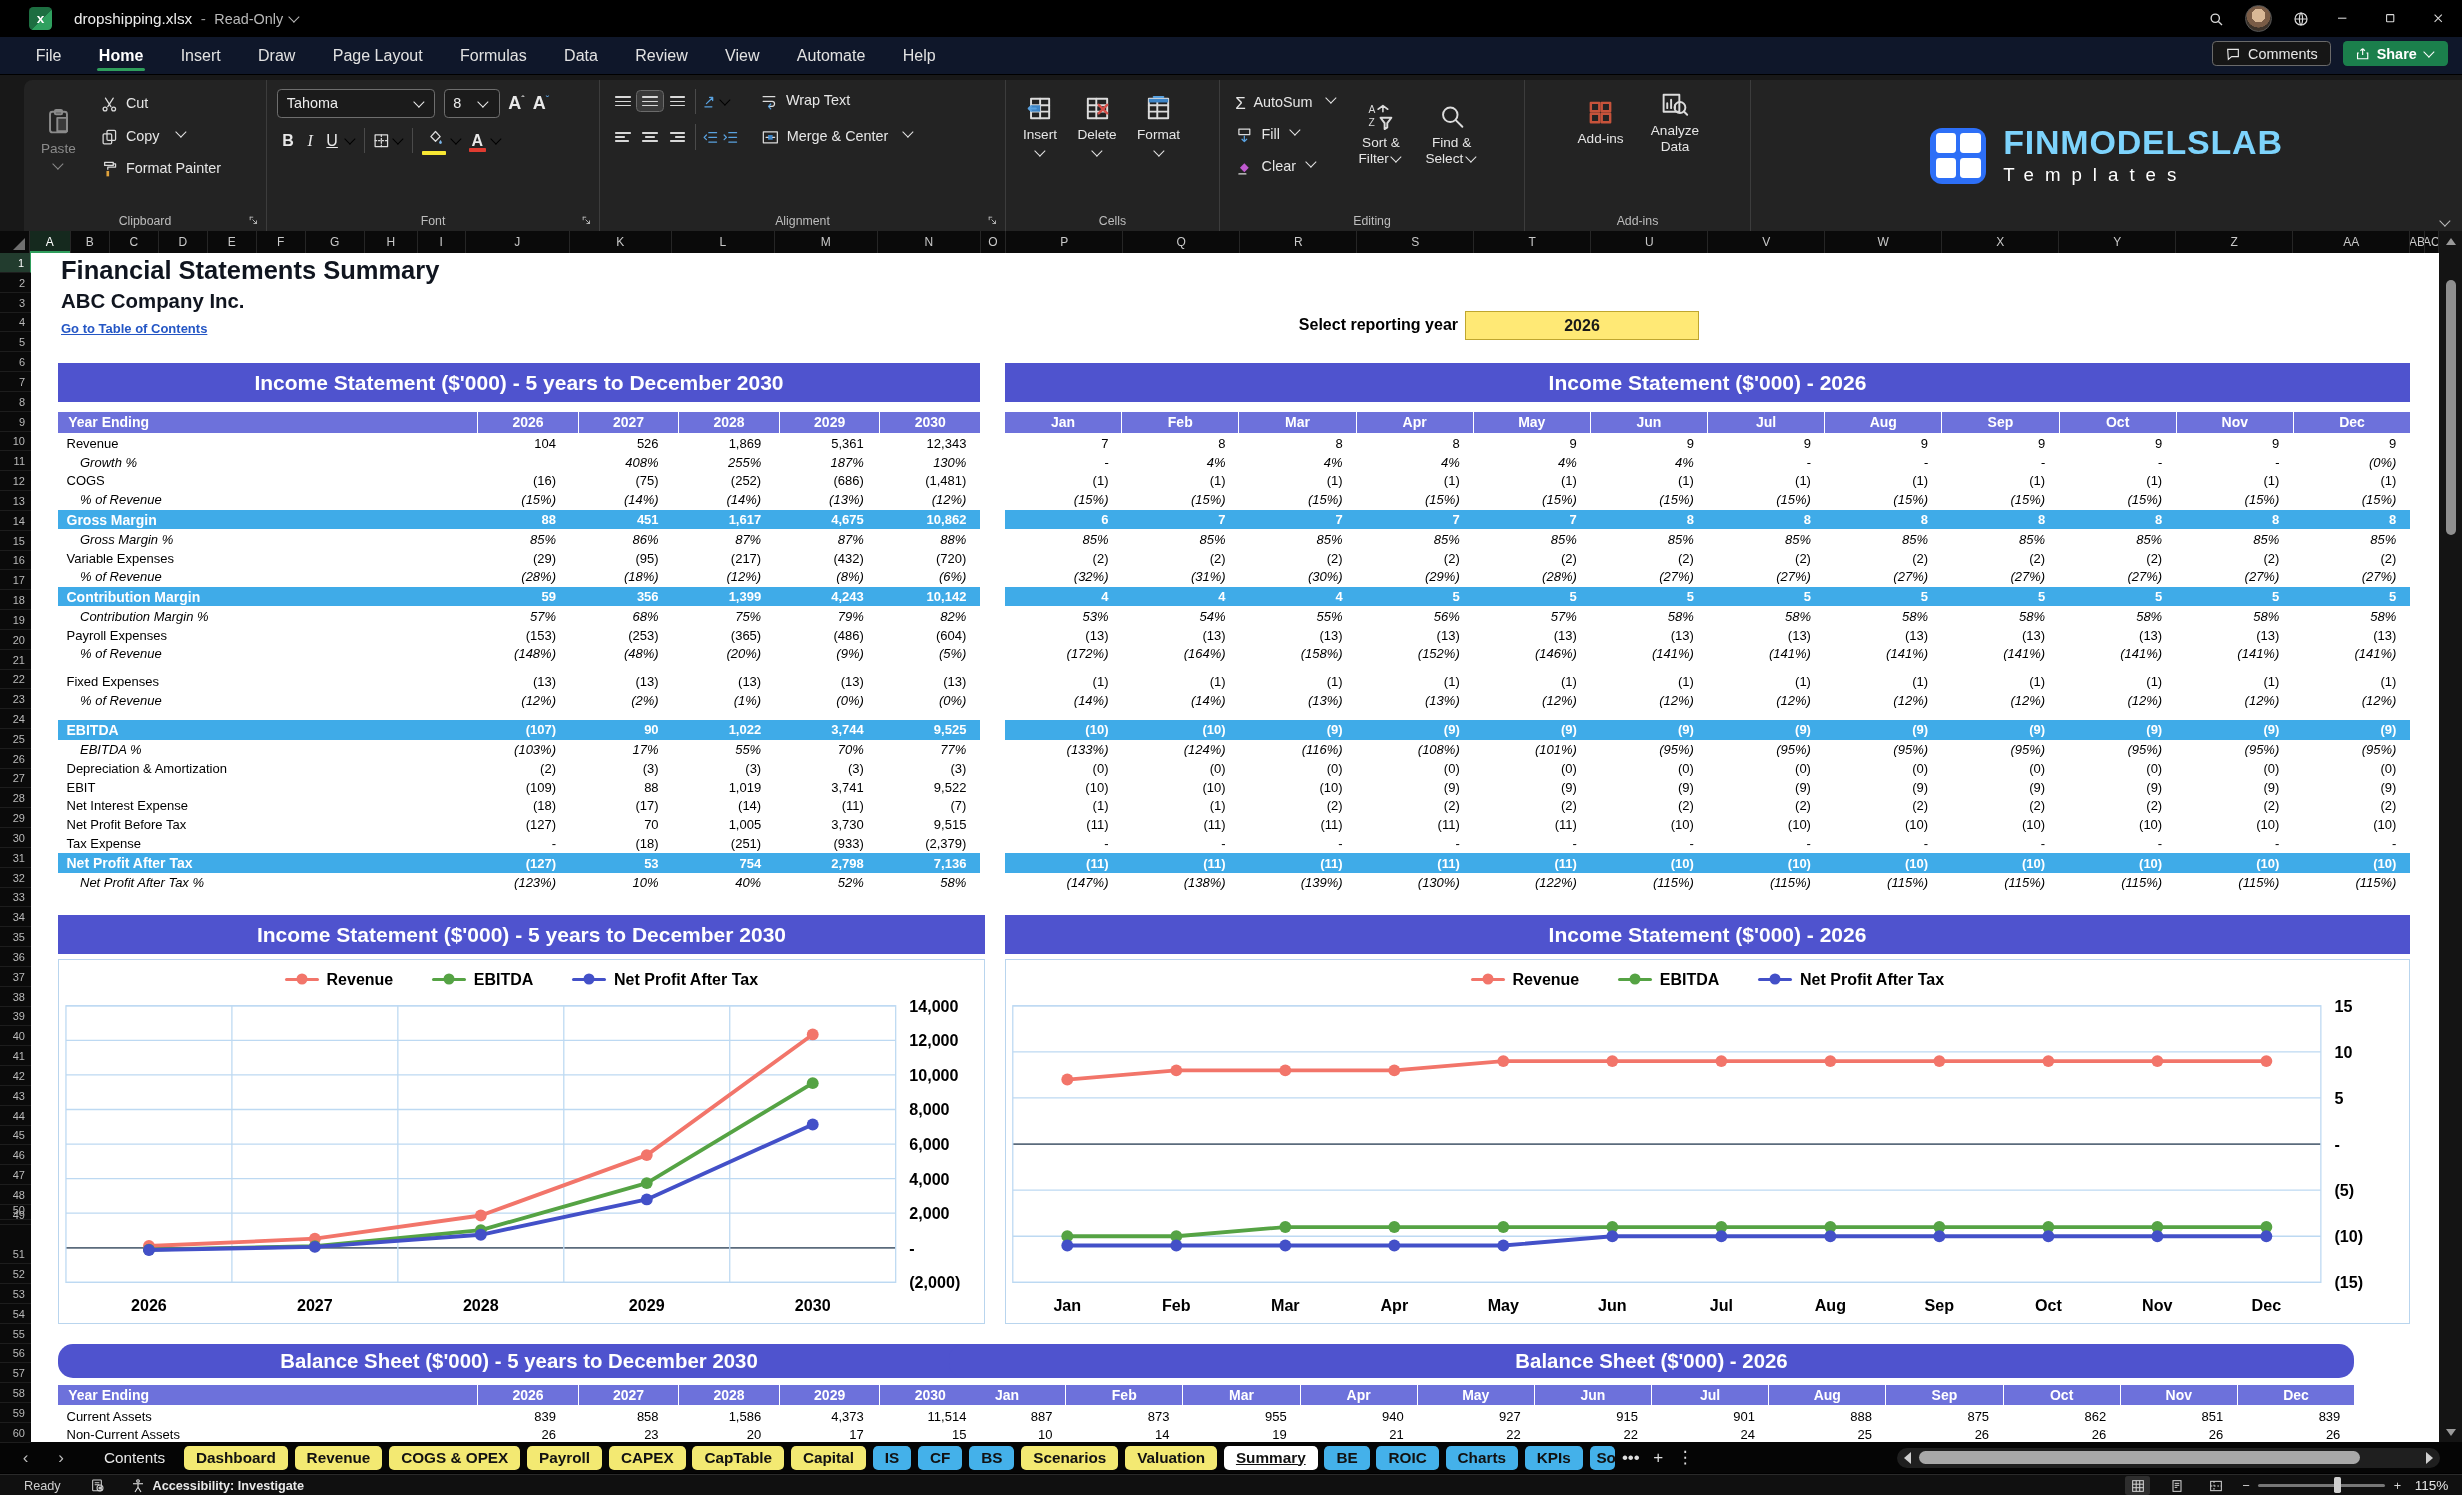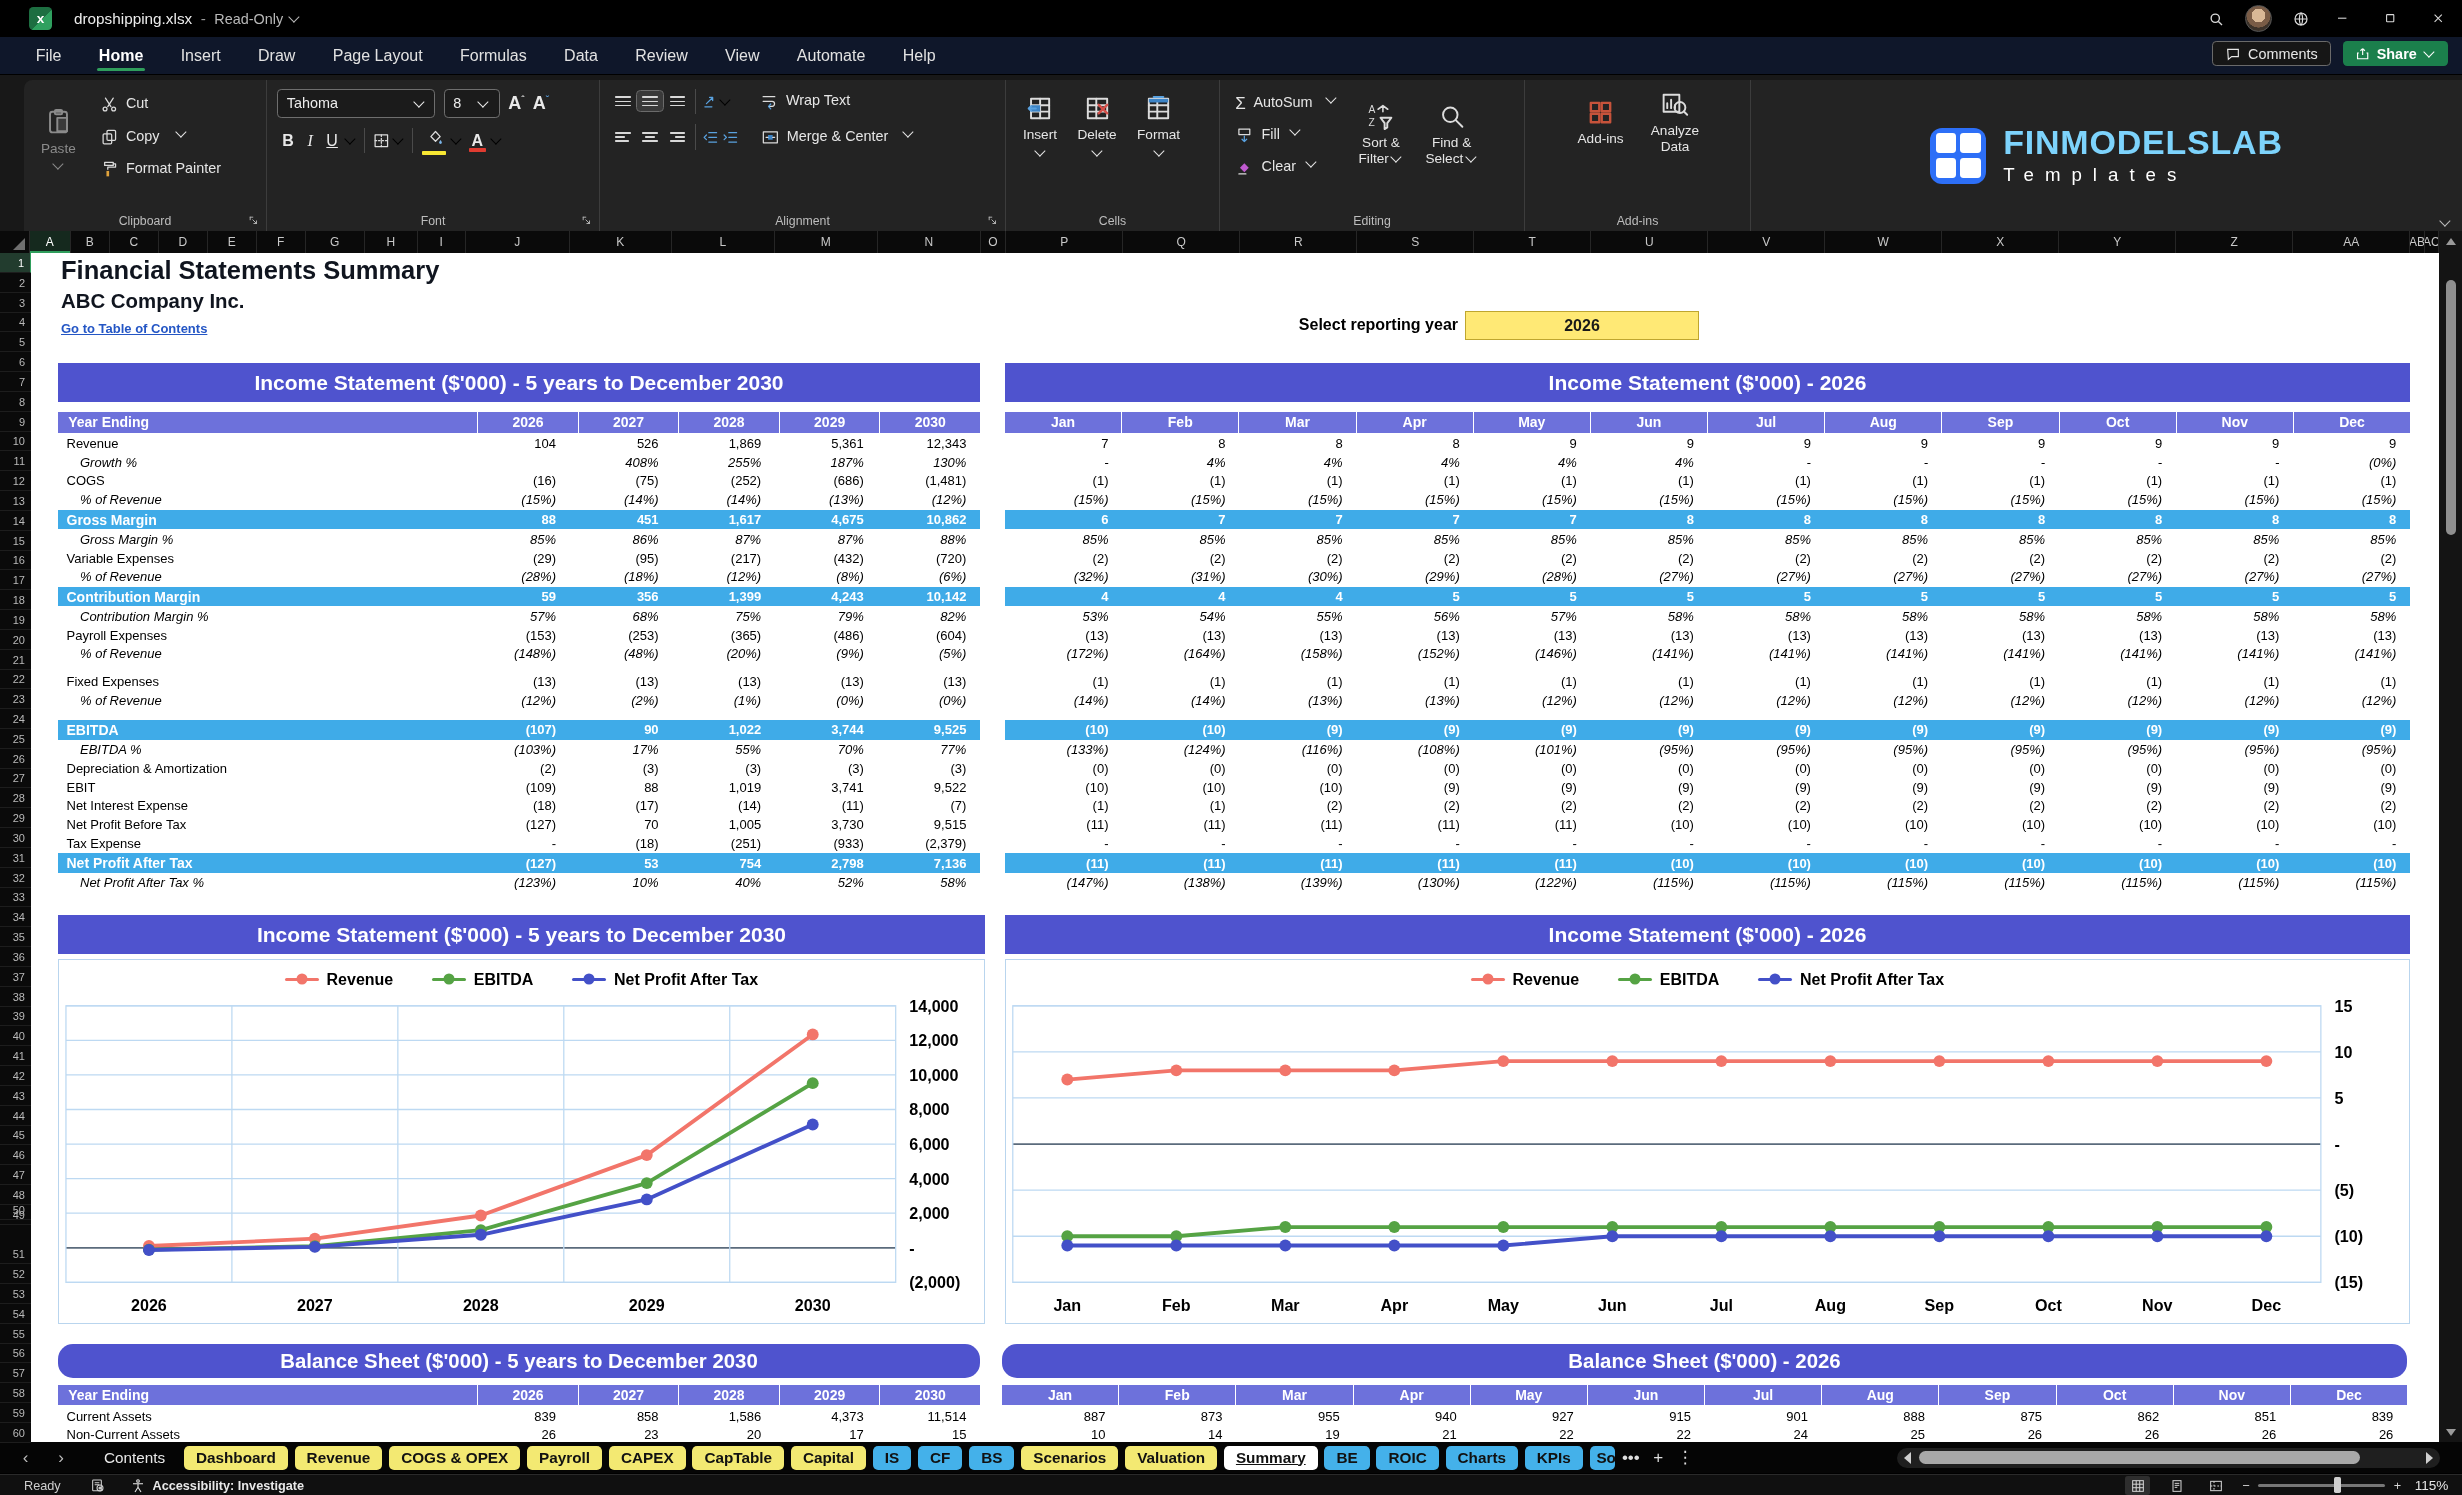--- a/index.html
+++ b/index.html
@@ -1344,21 +1344,21 @@
         <div class="ft-row ">
           <div class="ft-label" style="width: 409px;">Non-Current Assets</div>
           <div class="ft-v">26</div>
           <div class="ft-v">23</div>
           <div class="ft-v">20</div>
           <div class="ft-v">17</div>
           <div class="ft-v">15</div>
         </div>
       </div>
     </div>
-  <div id="tbl-bs-monthly" class="fin-table bs" style="left:1002px;top:1091px;width:1405px;">
+  <div id="tbl-bs-monthly" class="fin-table bs" style="left:949px;top:1091px;width:1405px;">
       <div class="ft-band">Balance Sheet ($'000) - 2026</div>
       <div class="ft-head">
         <div class="hc">Jan</div>
         <div class="hc">Feb</div>
         <div class="hc">Mar</div>
         <div class="hc">Apr</div>
         <div class="hc">May</div>
         <div class="hc">Jun</div>
         <div class="hc">Jul</div>
         <div class="hc">Aug</div>

